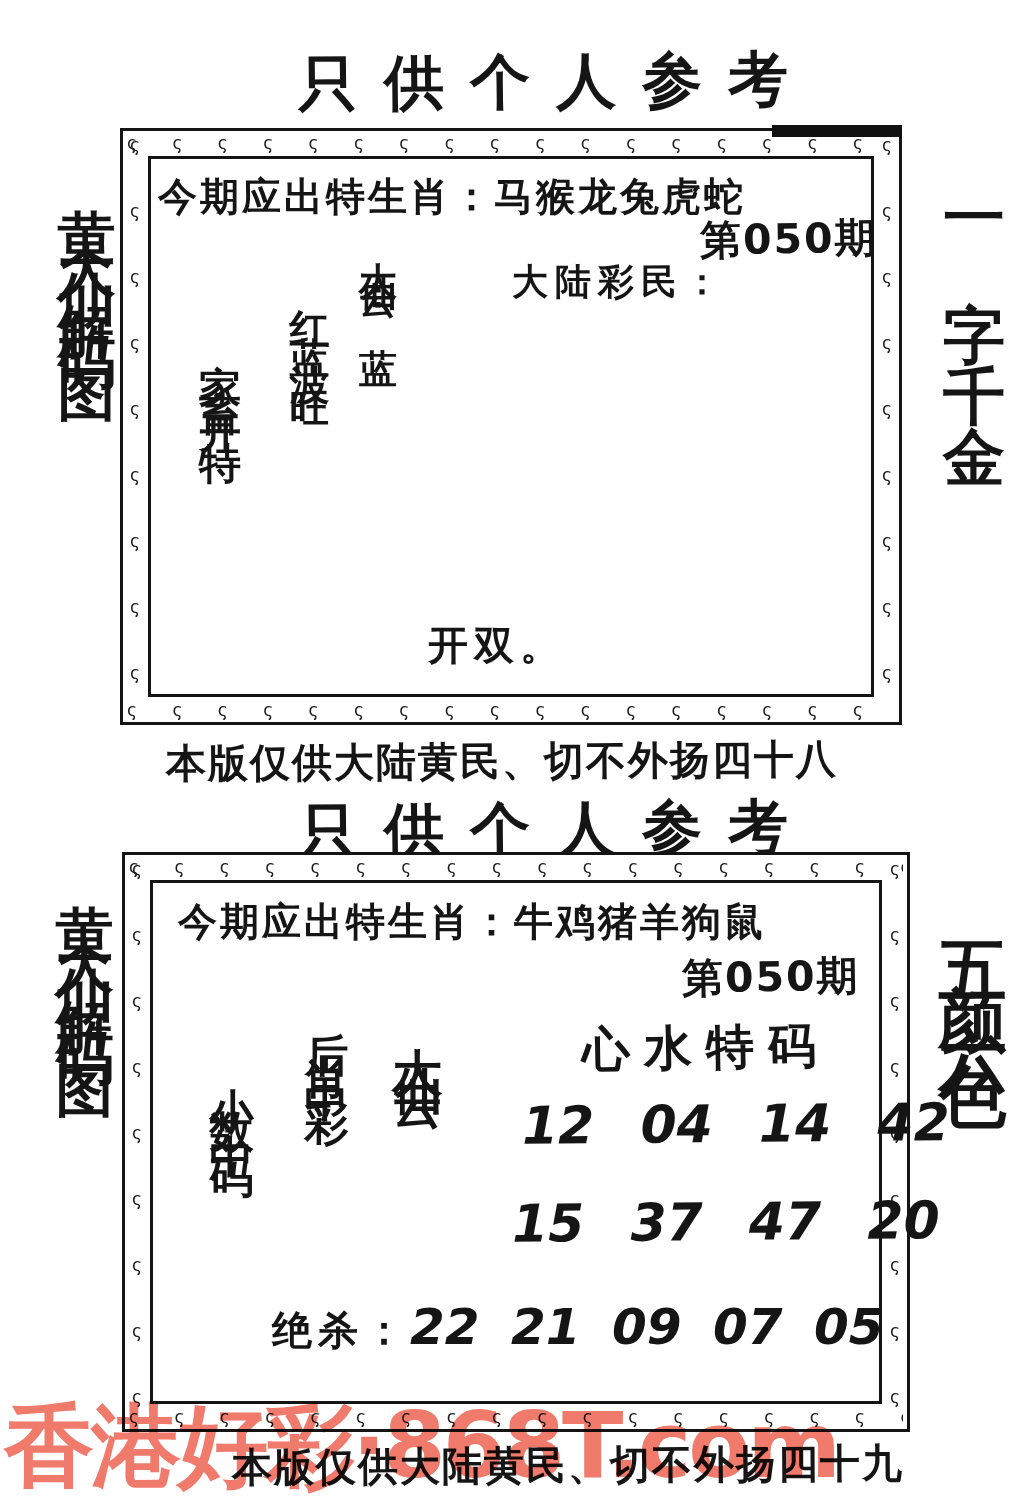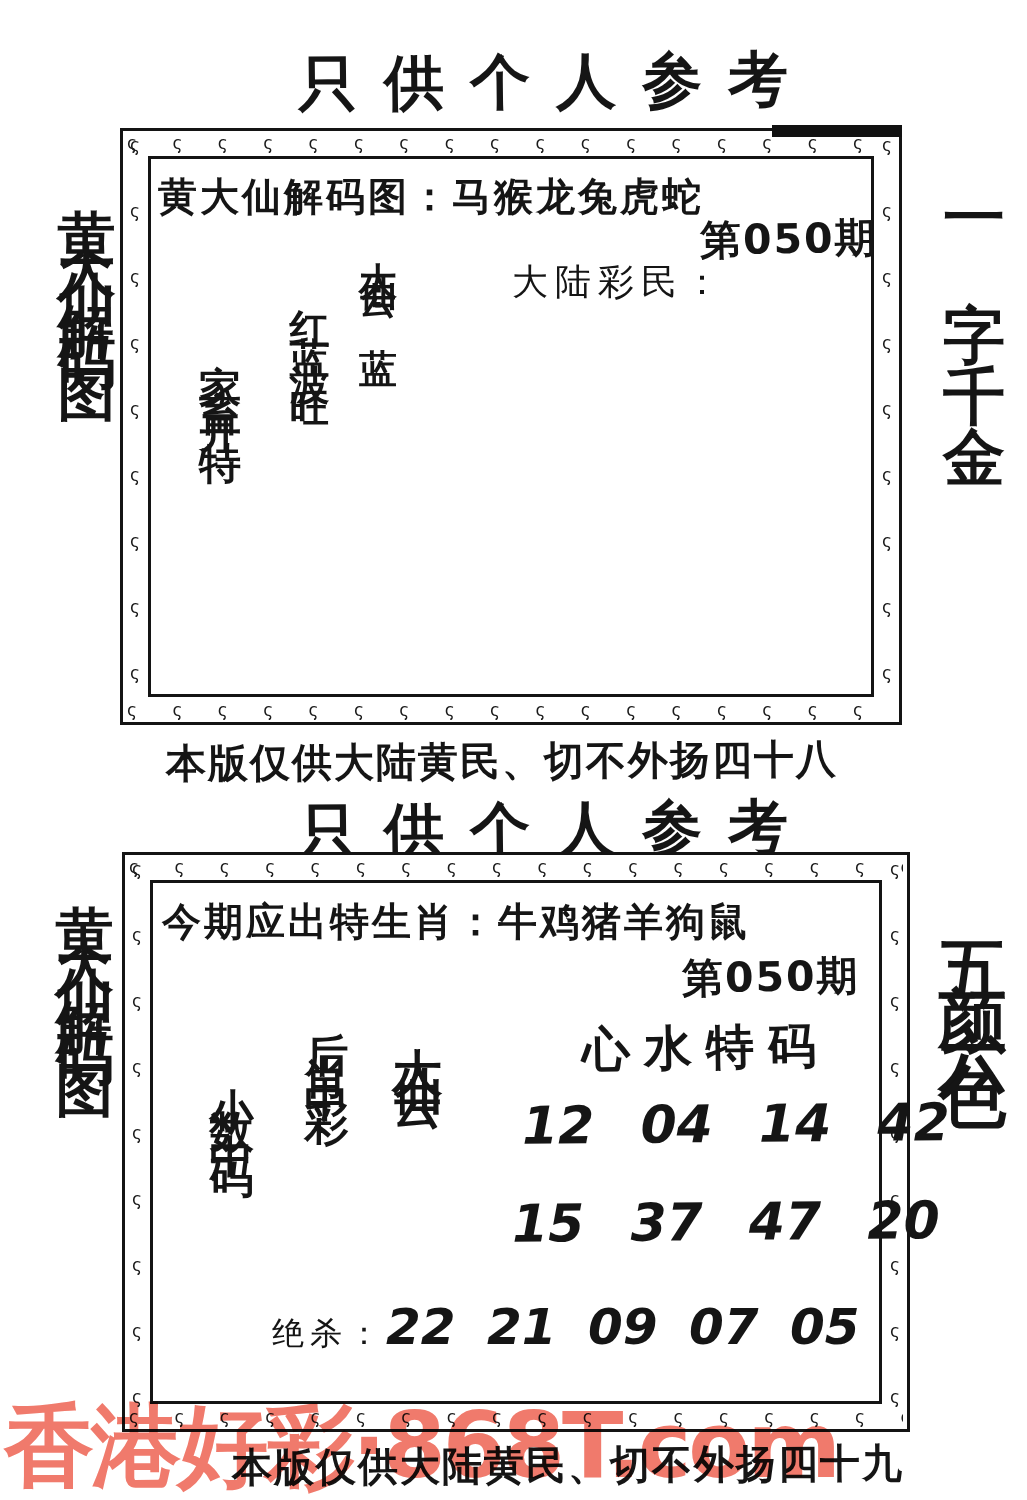--- a/index.html
+++ b/index.html
@@ -45,21 +45,21 @@
   .content { z-index:2; }
 
   .line-lg { font-size:39px; font-weight:700; letter-spacing:3px; white-space:nowrap; }
   .issue   { font-size:41px; font-weight:700; letter-spacing:2px; transform:rotate(-1deg); }
   .vcol    { writing-mode:vertical-rl; text-orientation:upright; font-weight:700; white-space:nowrap; }
 
   .nums {
     font-size:52px; font-style:italic; font-weight:600;
     word-spacing:28px; white-space:nowrap; transform:rotate(-0.5deg);
   }
-  .kill-label { font-size:32px; font-weight:400; letter-spacing:6px; }
+  .kill-label { font-size:40px; font-weight:700; letter-spacing:6px; }
   .kill-nums  { font-size:50px; font-style:italic; font-weight:600; word-spacing:14px; }
 
   .footer-note { font-size:40px; font-weight:700; letter-spacing:2px;
                  white-space:nowrap; transform:rotate(-0.4deg); }
 
   .corner-bar { background:#111; }
 
   .watermark {
     font-size:90px; font-weight:700; letter-spacing:-3px; white-space:nowrap;
     color:#ee6352; opacity:0.85; mix-blend-mode:multiply; z-index:6;
@@ -78,45 +78,46 @@
   <div class="abs panel" style="left:120px; top:128px; width:782px; height:597px;">
     <div class="band band-h band-top">ς ς ς ς ς ς ς ς ς ς ς ς ς ς ς ς ς ς ς ς ς ς ς ς ς ς ς ς ς ς ς ς ς ς ς ς ς ς ς ς ς ς </div>
     <div class="band band-h band-bottom">ς ς ς ς ς ς ς ς ς ς ς ς ς ς ς ς ς ς ς ς ς ς ς ς ς ς ς ς ς ς ς ς ς ς ς ς ς ς ς ς ς ς </div>
     <div class="band band-v band-left">ς ς ς ς ς ς ς ς ς ς ς ς ς ς ς ς ς ς ς ς ς ς ς ς ς ς ς ς ς ς ς ς </div>
     <div class="band band-v band-right">ς ς ς ς ς ς ς ς ς ς ς ς ς ς ς ς ς ς ς ς ς ς ς ς ς ς ς ς ς ς ς ς </div>
     <div class="inner"></div>
   </div>
 
   <div class="abs corner-bar" style="left:772px; top:125px; width:130px; height:12px;"></div>
 
-  <div class="abs content line-lg" style="left:158px; top:170px;">黄大仙解码图：马猴龙兔虎蛇</div>
+  <div class="abs content line-lg" style="left:158px; top:170px;">今期应出特生肖：马猴龙兔虎蛇</div>
   <div class="abs content issue" style="left:700px; top:212px;">第050期</div>
-  <div class="abs content" style="left:512px; top:258px; font-size:36px; font-weight:400; letter-spacing:7px;">大陆彩民：</div>
+  <div class="abs content" style="left:512px; top:258px; font-size:36px; font-weight:700; letter-spacing:7px;">大陆彩民：</div>
 
   <div class="abs content vcol" style="left:352px; top:232px; font-size:38px; letter-spacing:12px;">大仙云：蓝</div>
   <div class="abs content vcol" style="left:283px; top:278px; font-size:40px; letter-spacing:27px;">红蓝波旺</div>
   <div class="abs content vcol" style="left:192px; top:330px; font-size:42px; letter-spacing:26px;">家畜开特</div>
 
+  <div class="abs content" style="left:428px; top:618px; font-size:40px; font-weight:700; letter-spacing:6px;">开双。</div>
 
   <div class="abs footer-note" style="left:166px; top:734px;">本版仅供大陆黄民、切不外扬四十八</div>
 
   <div class="abs main-title hand" style="left:298px; top:790px;">只供个人参考</div>
 
   <div class="abs vtext side-caption" style="left:46px; top:858px;">黄大仙解码图</div>
   <div class="abs vtext" style="left:928px; top:888px; font-size:68px; letter-spacing:40px;">五颜六色</div>
 
   <div class="abs panel" style="left:122px; top:852px; width:788px; height:580px;">
     <div class="band band-h band-top">ς ς ς ς ς ς ς ς ς ς ς ς ς ς ς ς ς ς ς ς ς ς ς ς ς ς ς ς ς ς ς ς ς ς ς ς ς ς ς ς ς ς </div>
     <div class="band band-h band-bottom">ς ς ς ς ς ς ς ς ς ς ς ς ς ς ς ς ς ς ς ς ς ς ς ς ς ς ς ς ς ς ς ς ς ς ς ς ς ς ς ς ς ς </div>
     <div class="band band-v band-left">ς ς ς ς ς ς ς ς ς ς ς ς ς ς ς ς ς ς ς ς ς ς ς ς ς ς ς ς ς ς ς ς </div>
     <div class="band band-v band-right">ς ς ς ς ς ς ς ς ς ς ς ς ς ς ς ς ς ς ς ς ς ς ς ς ς ς ς ς ς ς ς ς </div>
     <div class="inner"></div>
   </div>
 
-  <div class="abs content line-lg" style="left:162px; top:895px;">今期应出特生肖：牛鸡猪羊狗鼠</div>
+  <div class="abs content line-lg" style="left:178px; top:895px;">今期应出特生肖：牛鸡猪羊狗鼠</div>
   <div class="abs content issue" style="left:682px; top:950px;">第050期</div>
   <div class="abs content" style="left:582px; top:1016px; font-size:48px; font-weight:700; letter-spacing:14px; transform:rotate(-1deg);">心水特码</div>
 
   <div class="abs content nums" style="left:522px; top:1094px;">12 04 14 42</div>
   <div class="abs content nums" style="left:512px; top:1192px;">15 37 47 20</div>
 
   <div class="abs content vcol" style="left:385px; top:1008px; font-size:50px; letter-spacing:20px;">大仙云</div>
   <div class="abs content vcol" style="left:298px; top:997px; font-size:44px; letter-spacing:23px;">后肖中彩</div>
   <div class="abs content vcol" style="left:203px; top:1053px; font-size:44px; letter-spacing:23px;">小数中码</div>
 

